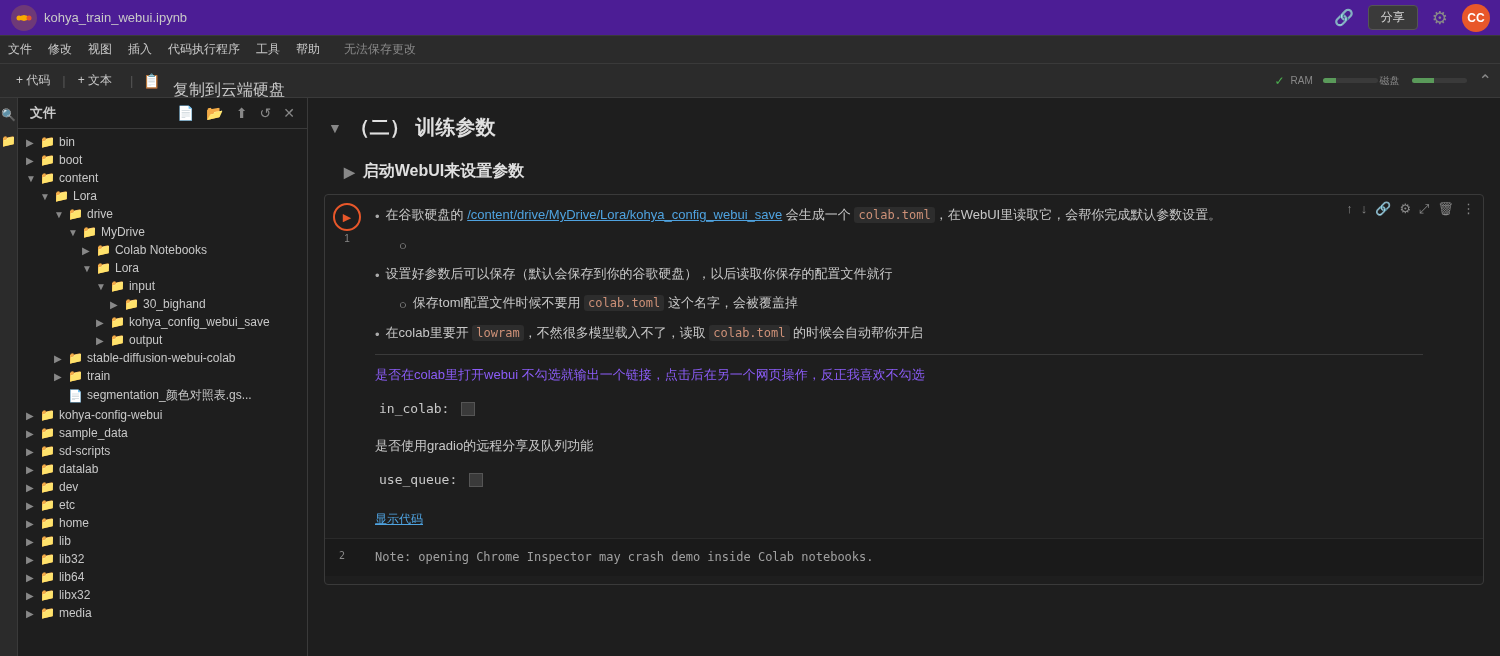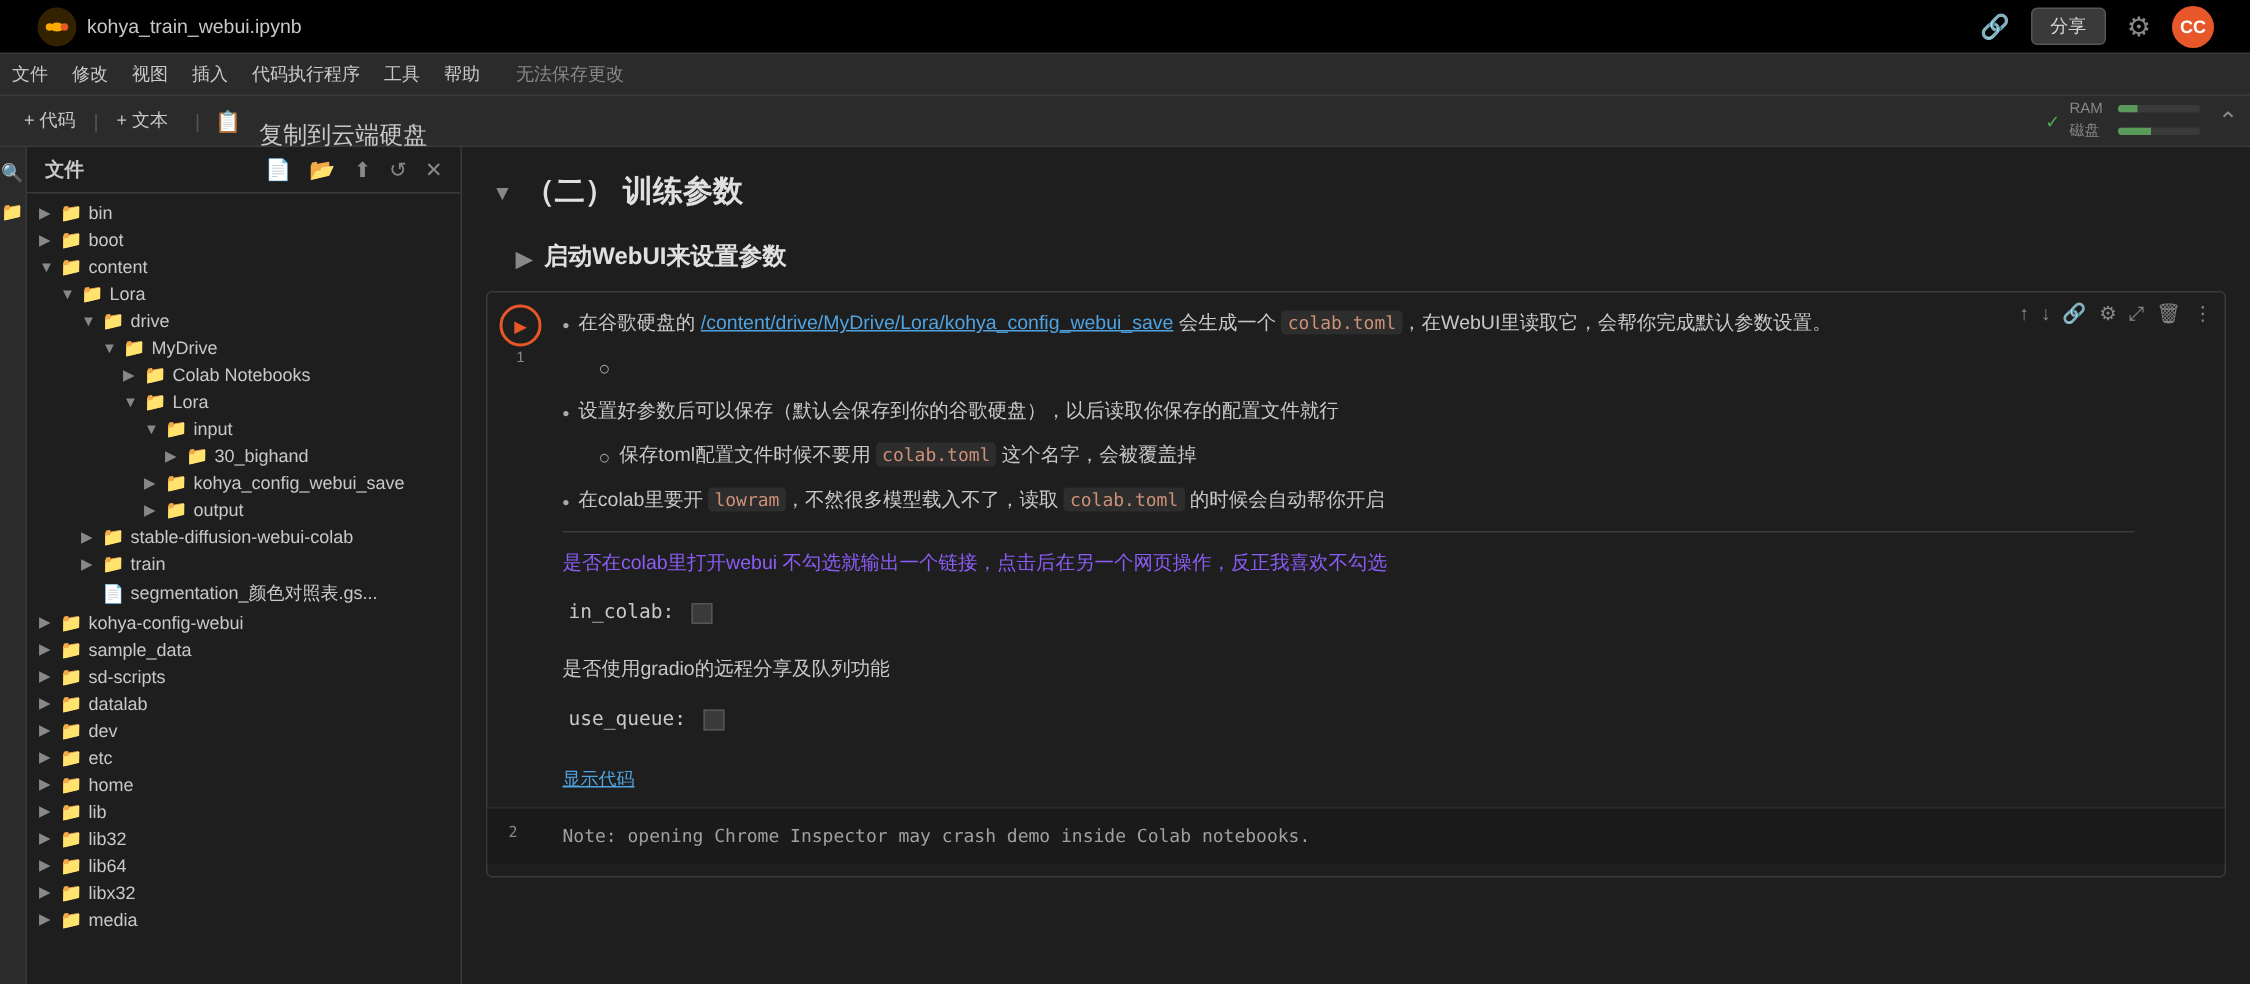--- a/index.html
+++ b/index.html
@@ -1,21 +1,21 @@
 <!DOCTYPE html>
 <html><head>
   <meta charset="utf-8">
   <style>
     * { box-sizing: border-box; margin: 0; padding: 0; }
     body { font-family: 'Arial', sans-serif; background: #1e1e1e; color: #d4d4d4; font-size: 13px; overflow: hidden; width: 1500px; height: 656px; }
 
     
     #topbar {
-      display: flex; align-items: center; background: #000000; height: 36px;
-      padding: 0 24px; border-bottom: 1px solid #3a3a3a;
+      display: flex; align-items: center; background: #4c1d95; height: 36px;
+      padding: 0 10px; border-bottom: 1px solid #3a3a3a;
     }
     #topbar .top-right { display: flex; align-items: center; gap: 14px; }
 
     
     #menubar {
       display: flex; align-items: center; background: #2b2b2b; height: 28px;
       padding: 0 8px; border-bottom: 1px solid #3a3a3a; gap: 16px;
     }
     #menubar span { color: #c8c8c8; font-size: 12px; cursor: pointer; }
 
@@ -127,21 +127,21 @@
 
 <div id="toolbar">
   <button style="display:flex;align-items:center;gap:4px;color:#c8c8c8;background:transparent;border:none;cursor:pointer;font-size:12px;padding:3px 8px;border-radius:3px;">+ 代码</button>
   <span style="color:#555;">|</span>
   <button style="display:flex;align-items:center;gap:4px;color:#c8c8c8;background:transparent;border:none;cursor:pointer;font-size:12px;padding:3px 8px;border-radius:3px;">+ 文本</button>
   <span style="color:#555;margin:0 6px;">|</span>
   <span style="color:#888;font-size:14px;">📋</span>
   <button style="color:#c8c8c8;background:transparent;border:none;cursor:pointer;font-size:16px;padding:3px 8px;margin-top:20px;">复制到云端硬盘</button>
   <div class="ram-indicator">
     <span style="color:#4caf50;font-size:12px;">✓</span>
-    <div style="display:flex;flex-direction:column;gap:2px;">
+    <div style="display:flex;flex-direction:row;gap:2px;">
       <div style="display:flex;align-items:center;gap:4px;">
         <span style="font-size:10px;color:#888;width:28px;">RAM</span>
         <div style="width:55px;height:5px;background:#3a3a3a;border-radius:3px;overflow:hidden;">
           <div style="height:100%;background:#5a9a5a;width:25%;"></div>
         </div>
       </div>
       <div style="display:flex;align-items:center;gap:4px;">
         <span style="font-size:10px;color:#888;width:28px;">磁盘</span>
         <div style="width:55px;height:5px;background:#3a3a3a;border-radius:3px;overflow:hidden;">
           <div style="height:100%;background:#5a9a5a;width:40%;"></div>

